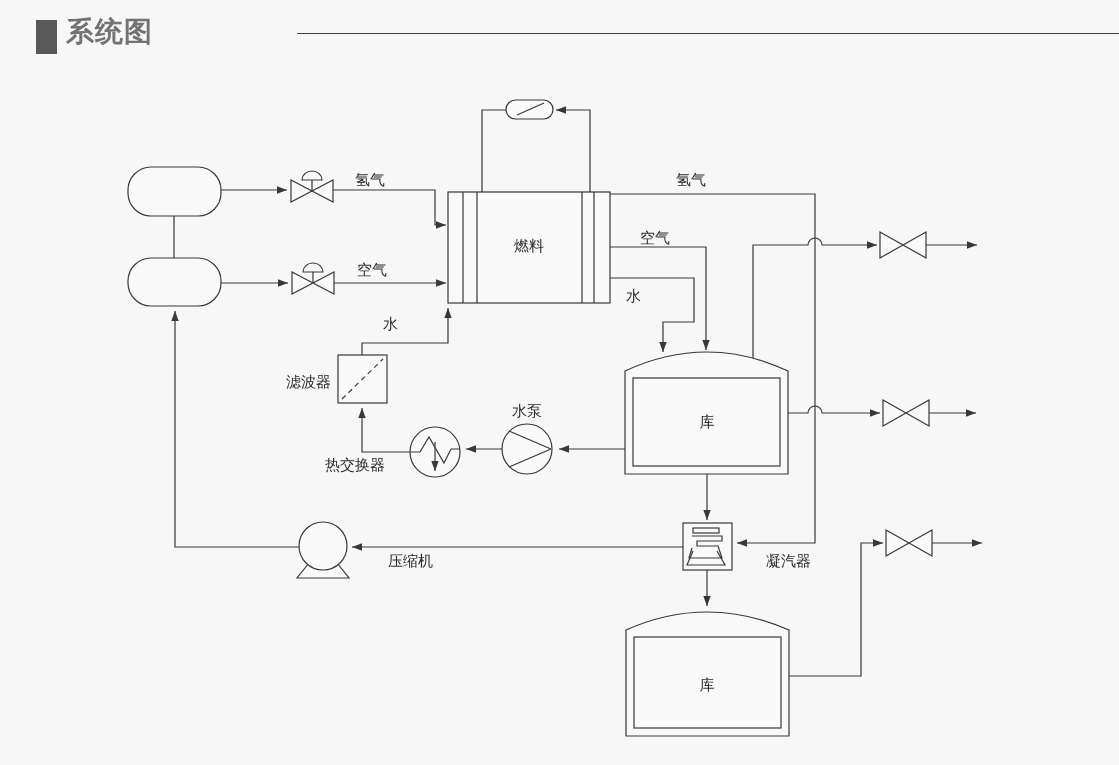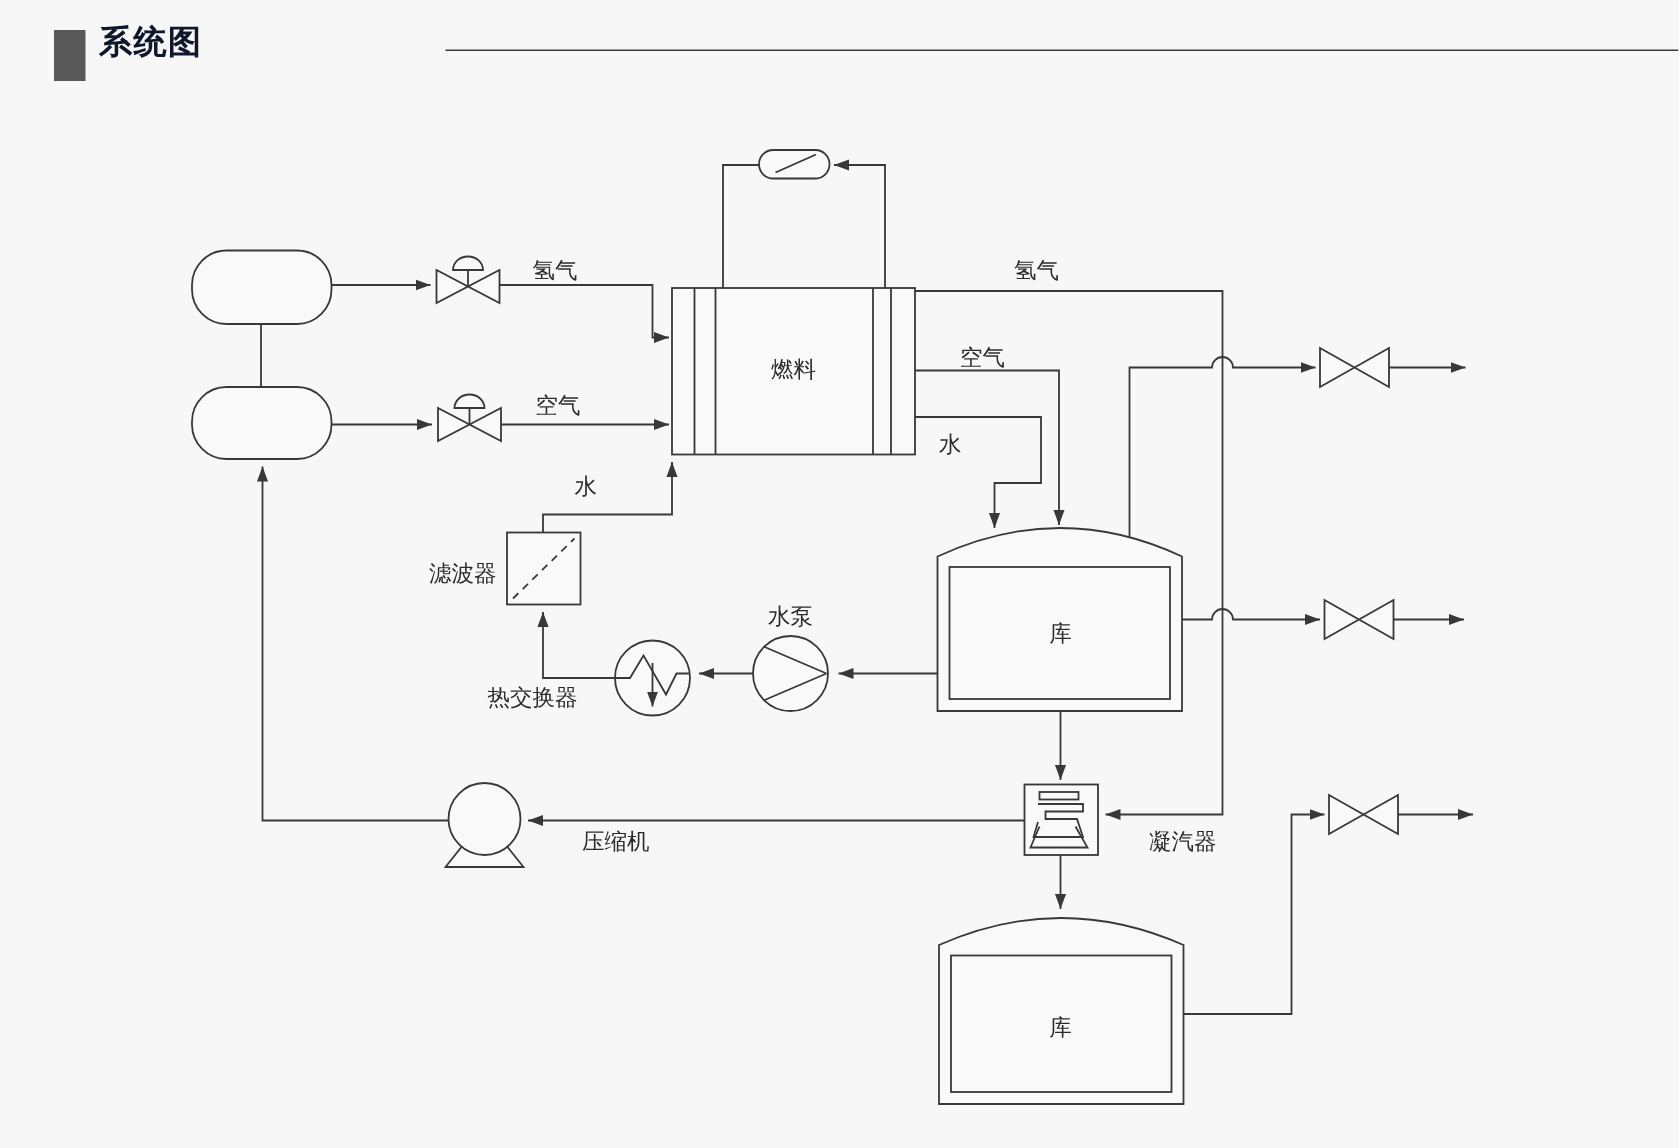--- a/index.html
+++ b/index.html
@@ -3,21 +3,21 @@
 <meta charset="utf-8">
 <style>
   html,body{margin:0;padding:0;}
   body{
     width:1119px;height:765px;position:relative;overflow:hidden;
     background:#f7f7f7;
     font-family:"Liberation Sans","DejaVu Sans",sans-serif;
     color:#2b2b2b;
   }
   .title-square{position:absolute;left:36px;top:20px;width:21px;height:34px;background:#595959;}
-  .page-title{position:absolute;left:66px;top:13px;margin:0;font-size:22px;font-weight:bold;color:#0f172a;letter-spacing:1px;}
+  .page-title{position:absolute;left:66px;top:13px;margin:0;font-size:28px;font-weight:bold;color:#737373;letter-spacing:1px;}
   .title-rule{position:absolute;left:297px;right:0;top:33px;height:0;border-top:1px solid #3c3c3c;}
   svg{position:absolute;left:0;top:0;}
   .pipe{fill:none;stroke:#383838;stroke-width:1.2;}
   .shape{fill:#f9f9f9;stroke:#383838;stroke-width:1.2;}
   .shape-open{fill:none;stroke:#383838;stroke-width:1.2;}
   .lbl{fill:#2b2b2b;font-size:15px;}
   .lbl-mid{text-anchor:middle;}
   .lbl-end{text-anchor:end;}
 </style>
 </head>

